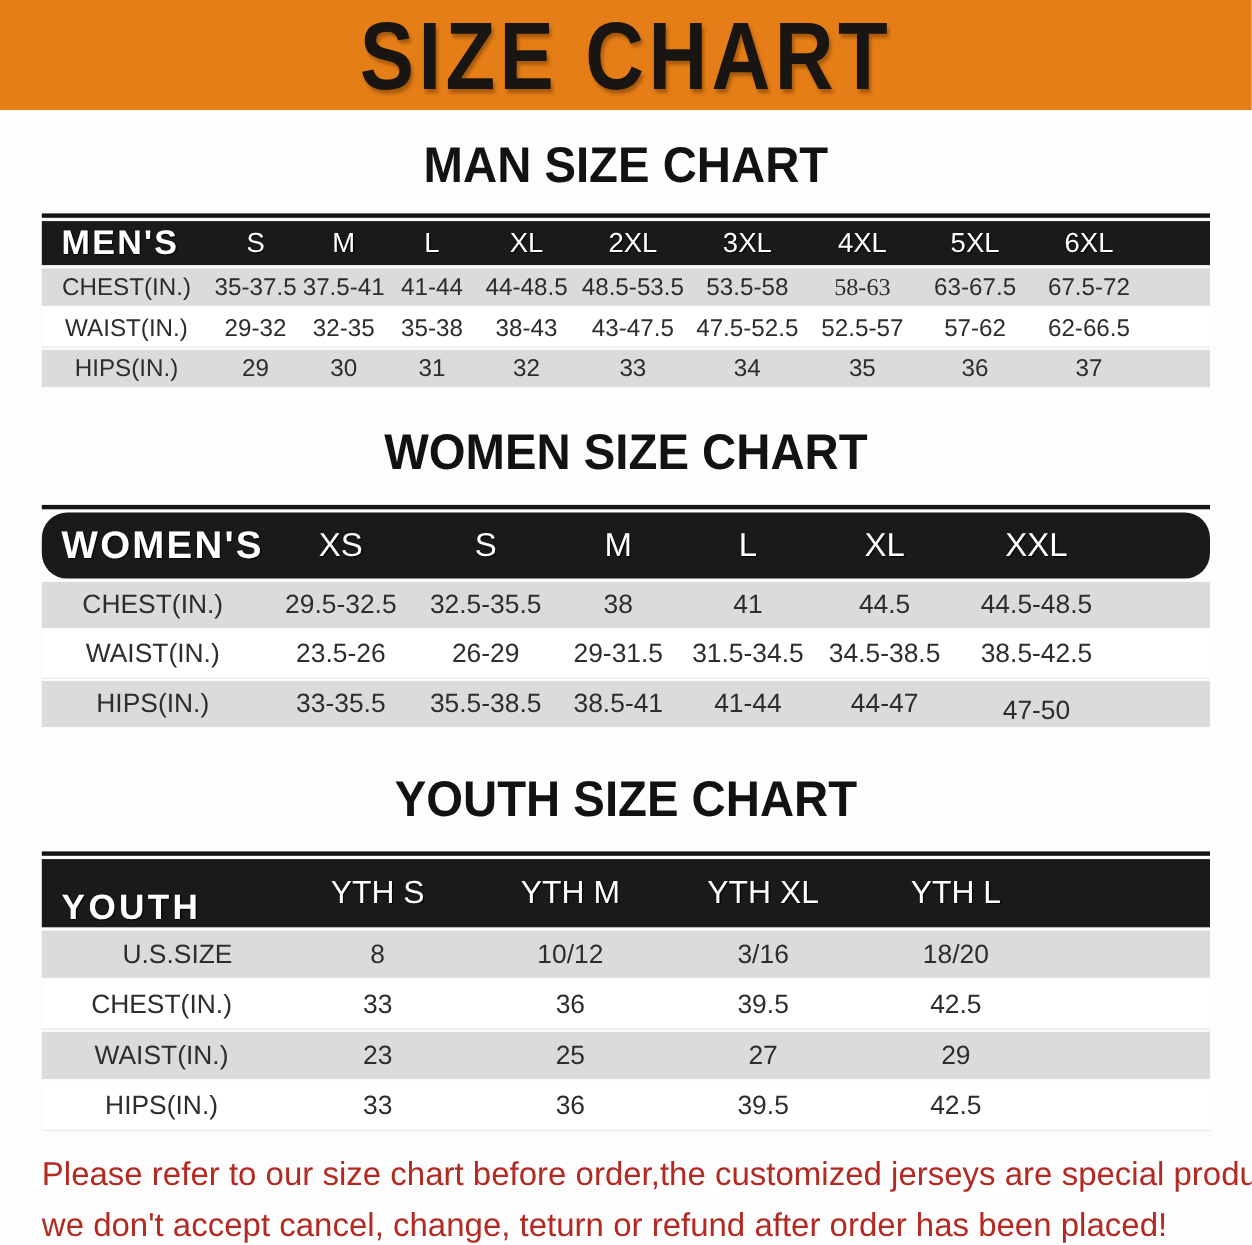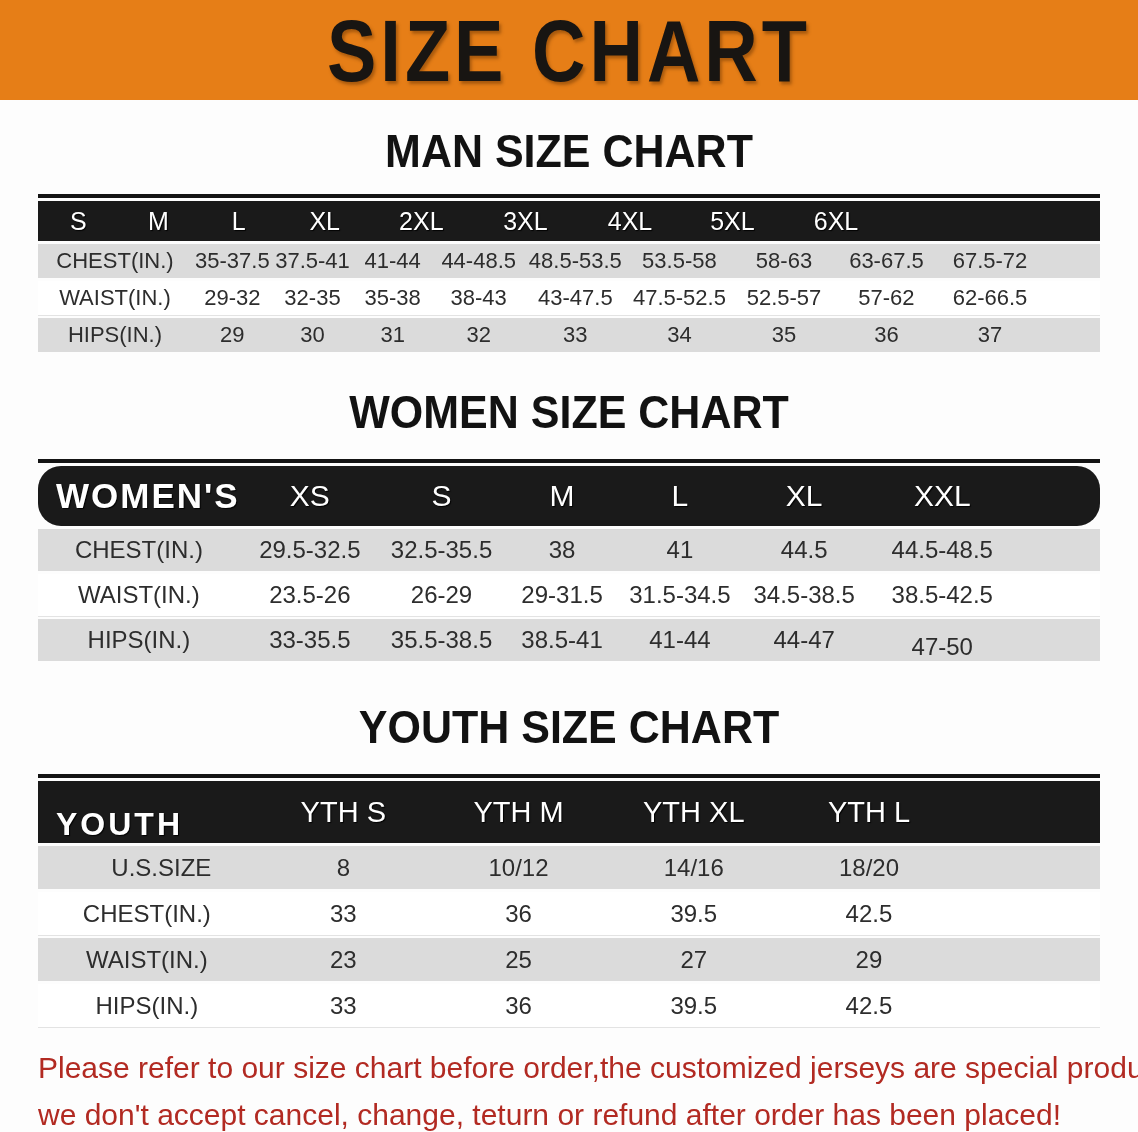--- a/index.html
+++ b/index.html
@@ -64,40 +64,41 @@
     <h1>SIZE CHART</h1>
   </header>
 
   <main>
     <section id="section-men">
       <h2 class="section-heading" id="heading-men">MAN SIZE CHART</h2>
       <div class="table-wrap">
         <div class="size-table men">
             <div class="topline"></div>
             <div class="thead">
+              <span class="cell label-cell" style="width: 14.5%;">MEN'S</span>
               <span class="cell " style="width: 7.6%;">S</span>
               <span class="cell " style="width: 7.5%;">M</span>
               <span class="cell " style="width: 7.6%;">L</span>
               <span class="cell " style="width: 8.6%;">XL</span>
               <span class="cell " style="width: 9.6%;">2XL</span>
               <span class="cell " style="width: 10%;">3XL</span>
               <span class="cell " style="width: 9.7%;">4XL</span>
               <span class="cell " style="width: 9.6%;">5XL</span>
               <span class="cell " style="width: 9.9%;">6XL</span>
               <span class="cell spacer" style="width: 5.4%;"></span>
             </div>
             <div class="trow gray">
               <span class="cell label-cell-data" style="width: 14.5%;">CHEST(IN.)</span>
               <span class="cell " style="width: 7.6%;">35-37.5</span>
               <span class="cell " style="width: 7.5%;">37.5-41</span>
               <span class="cell " style="width: 7.6%;">41-44</span>
               <span class="cell " style="width: 8.6%;">44-48.5</span>
               <span class="cell " style="width: 9.6%;">48.5-53.5</span>
               <span class="cell " style="width: 10%;">53.5-58</span>
-              <span class="cell " style="width: 9.7%;">58-63</span>
+              <span class="cell " style="width: 9.7%; font-family: Liberation Serif, serif;">58-63</span>
               <span class="cell " style="width: 9.6%;">63-67.5</span>
               <span class="cell " style="width: 9.9%;">67.5-72</span>
               <span class="cell spacer" style="width: 5.4%;"></span>
             </div>
             <div class="trow white">
               <span class="cell label-cell-data" style="width: 14.5%;">WAIST(IN.)</span>
               <span class="cell " style="width: 7.6%;">29-32</span>
               <span class="cell " style="width: 7.5%;">32-35</span>
               <span class="cell " style="width: 7.6%;">35-38</span>
               <span class="cell " style="width: 8.6%;">38-43</span>
@@ -184,21 +185,21 @@
               <span class="cell " style="width: 16.5%;">YTH S</span>
               <span class="cell " style="width: 16.5%;">YTH M</span>
               <span class="cell " style="width: 16.5%;">YTH XL</span>
               <span class="cell " style="width: 16.5%;">YTH L</span>
               <span class="cell spacer" style="width: 13.5%;"></span>
             </div>
             <div class="trow gray">
               <span class="cell label-cell-data" style="width: 20.5%; padding-left: 29px;">U.S.SIZE</span>
               <span class="cell " style="width: 16.5%;">8</span>
               <span class="cell " style="width: 16.5%;">10/12</span>
-              <span class="cell " style="width: 16.5%;">14/16</span>
+              <span class="cell " style="width: 16.5%;">3/16</span>
               <span class="cell " style="width: 16.5%;">18/20</span>
               <span class="cell spacer" style="width: 13.5%;"></span>
             </div>
             <div class="trow white">
               <span class="cell label-cell-data" style="width: 20.5%;">CHEST(IN.)</span>
               <span class="cell " style="width: 16.5%;">33</span>
               <span class="cell " style="width: 16.5%;">36</span>
               <span class="cell " style="width: 16.5%;">39.5</span>
               <span class="cell " style="width: 16.5%;">42.5</span>
               <span class="cell spacer" style="width: 13.5%;"></span>

